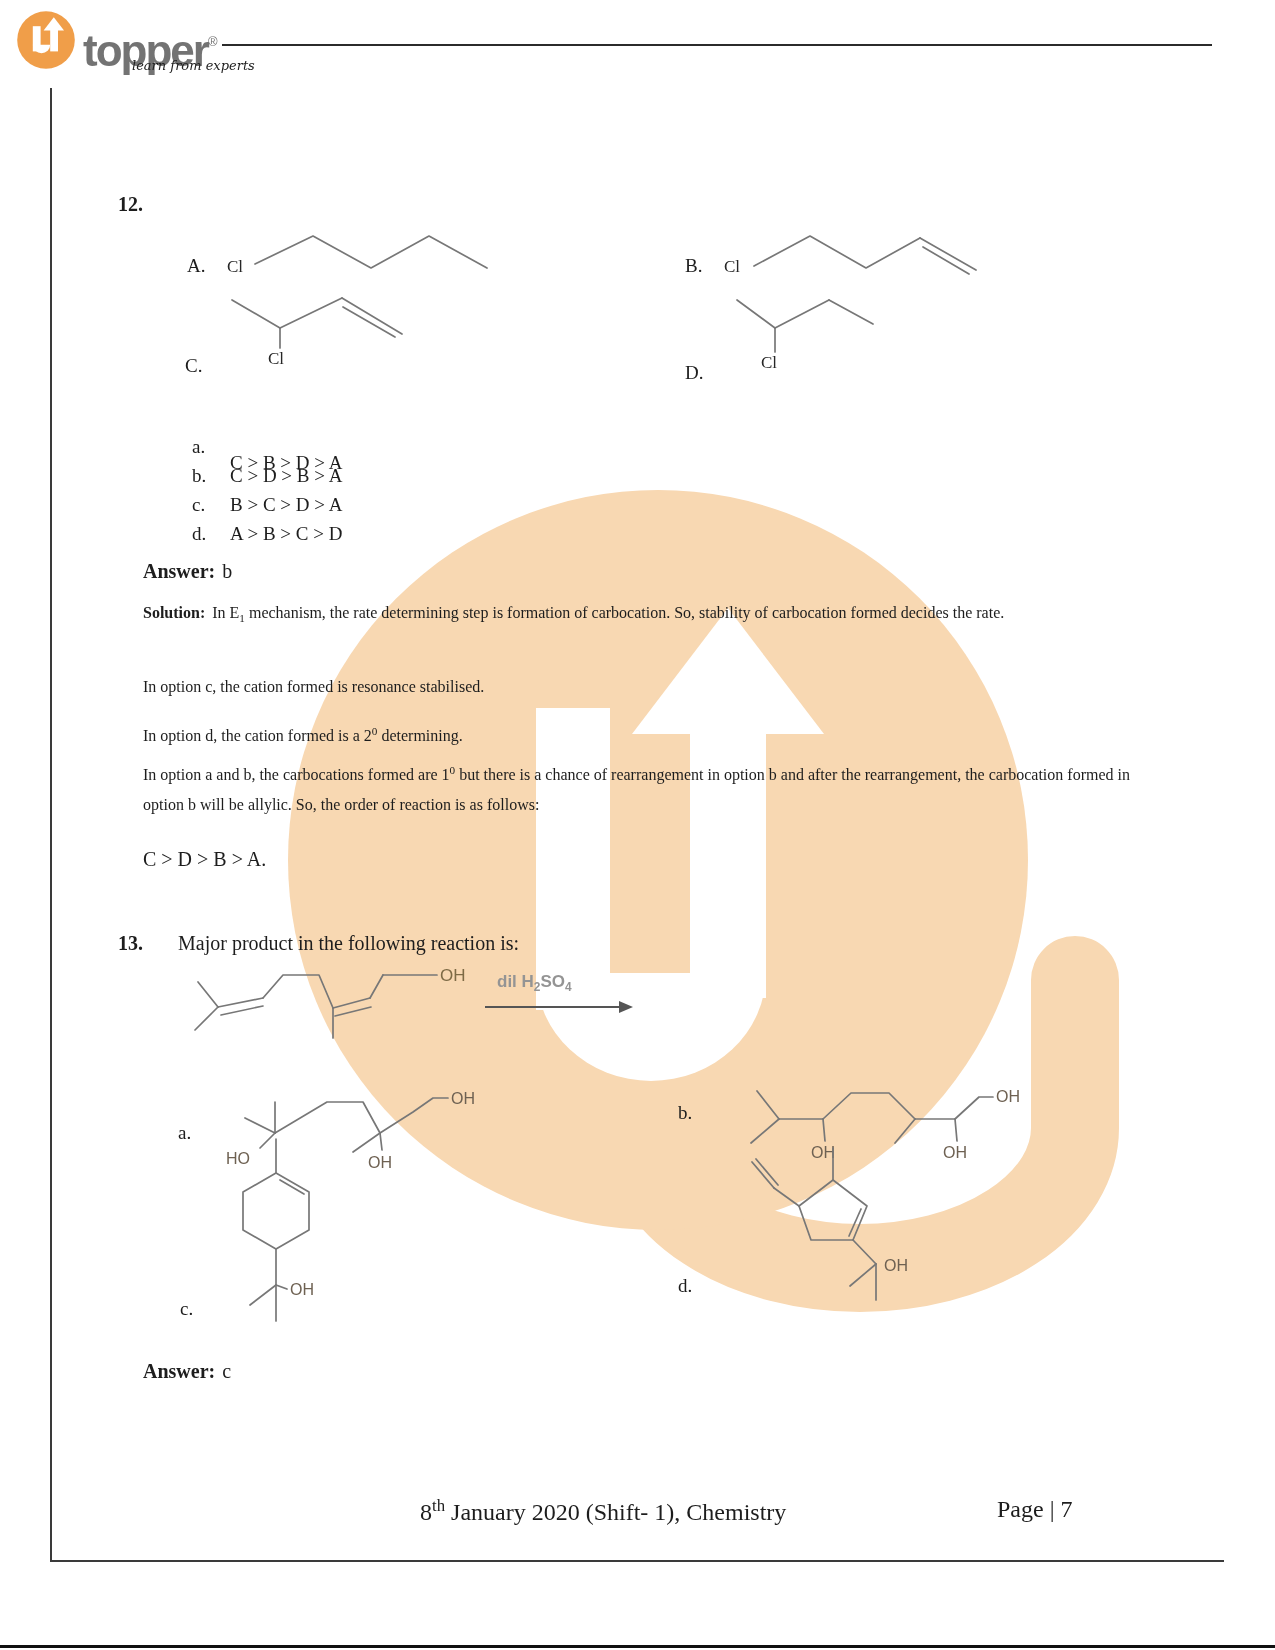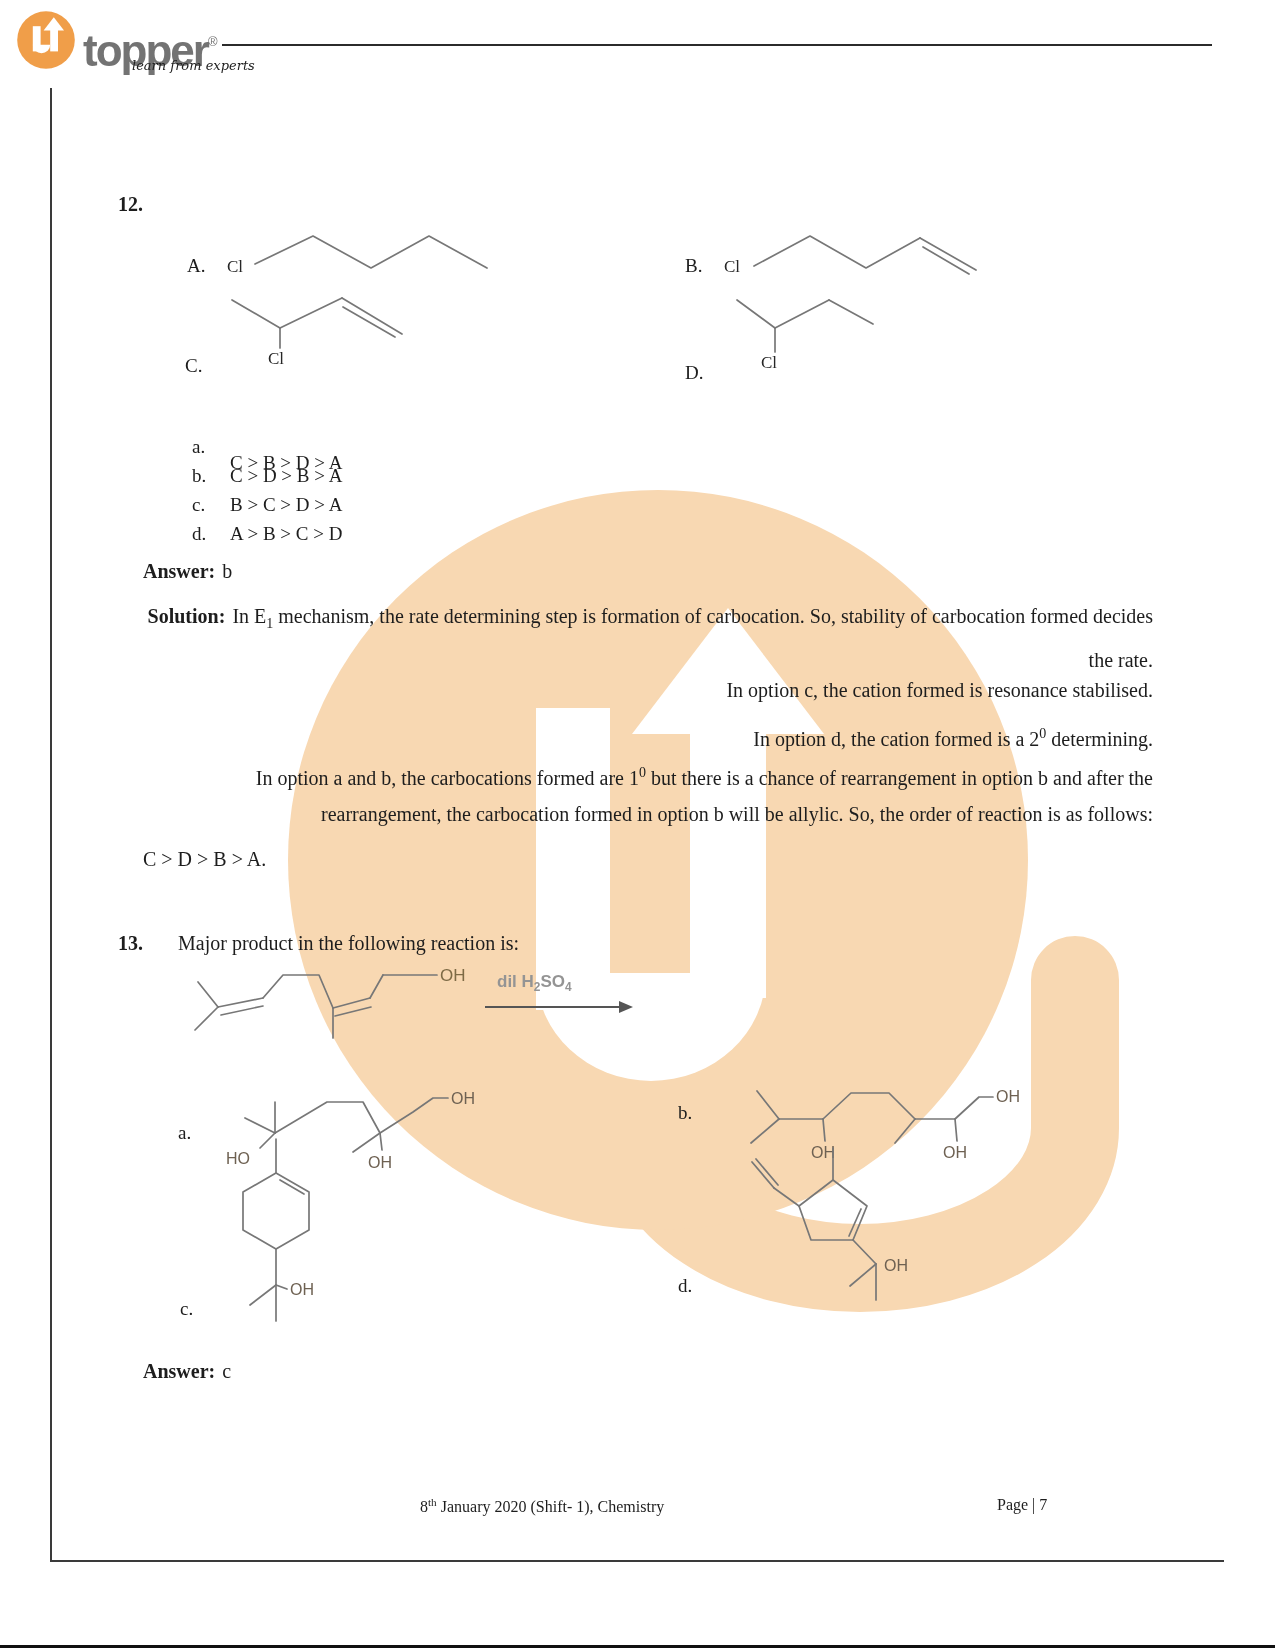--- a/index.html
+++ b/index.html
@@ -3,33 +3,33 @@
 <meta charset="utf-8">
 <style>
   html,body{margin:0;padding:0;background:#e8e8e8;}
   .page{position:relative;width:1275px;height:1650px;background:#ffffff;overflow:hidden;
         font-family:"Liberation Serif",serif;color:#1d1d1d;margin:0 auto;}
   .abs{position:absolute;}
   .q{font-size:20px;}
   .lbl{font-size:19px;}
   .opt{font-size:19px;}
   .bold{font-weight:bold;}
-  .para{font-size:20px;line-height:36px;width:1010px;text-align:right;}
+  .para{font-size:16px;line-height:30px;width:1010px;}
   .gap{margin-left:7px;}
   .bond{stroke:#777777;stroke-width:1.7;fill:none;stroke-linecap:round;stroke-linejoin:round;}
   .atom12{font-family:"Liberation Serif",serif;font-size:17px;fill:#262626;}
   .atom13{font-family:"Liberation Sans",sans-serif;font-size:16px;fill:#6e6152;}
   .atomsch{font-family:"Liberation Sans",sans-serif;font-size:17px;fill:#7d6a45;}
   .reagent{font-family:"Liberation Sans",sans-serif;font-size:17px;color:#949494;}
   .rule{background:#2b2b2b;}
   .wordmark{font-family:"Liberation Sans",sans-serif;font-weight:700;font-size:44px;
             letter-spacing:-2px;color:#737373;line-height:62px;}
   .reg{font-size:13px;vertical-align:20px;letter-spacing:0;font-weight:400;}
   .tagline{font-family:"DejaVu Serif",serif;font-style:italic;font-size:13px;color:#222;}
-  .footer{font-size:16px;color:#1d1d1d;}
+  .footer{font-size:24px;color:#1d1d1d;}
   sub,sup{font-size:70%;}
 </style>
 </head>
 <body>
 
 <div class="page">
 
   <svg class="abs" style="left:280px;top:468px;z-index:0;" width="900" height="900" aria-hidden="true">
     <path d="M365,560 L365,660 A215,140 0 0 0 795,660 L795,512" stroke="#f8d8b2" stroke-width="88" fill="none" stroke-linecap="round"></path>
     <circle cx="378" cy="392" r="370" fill="#f8d8b2"></circle>

